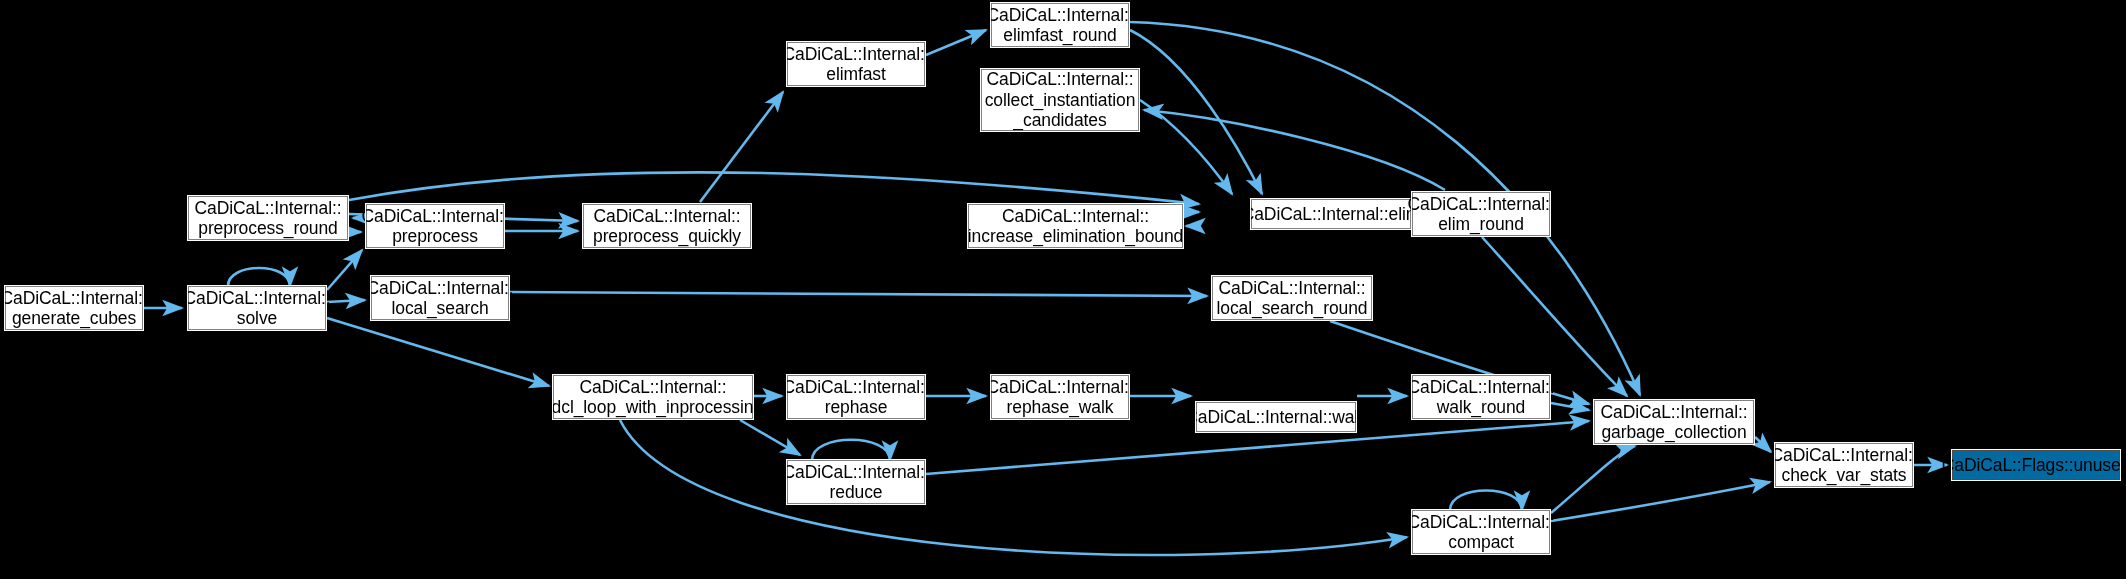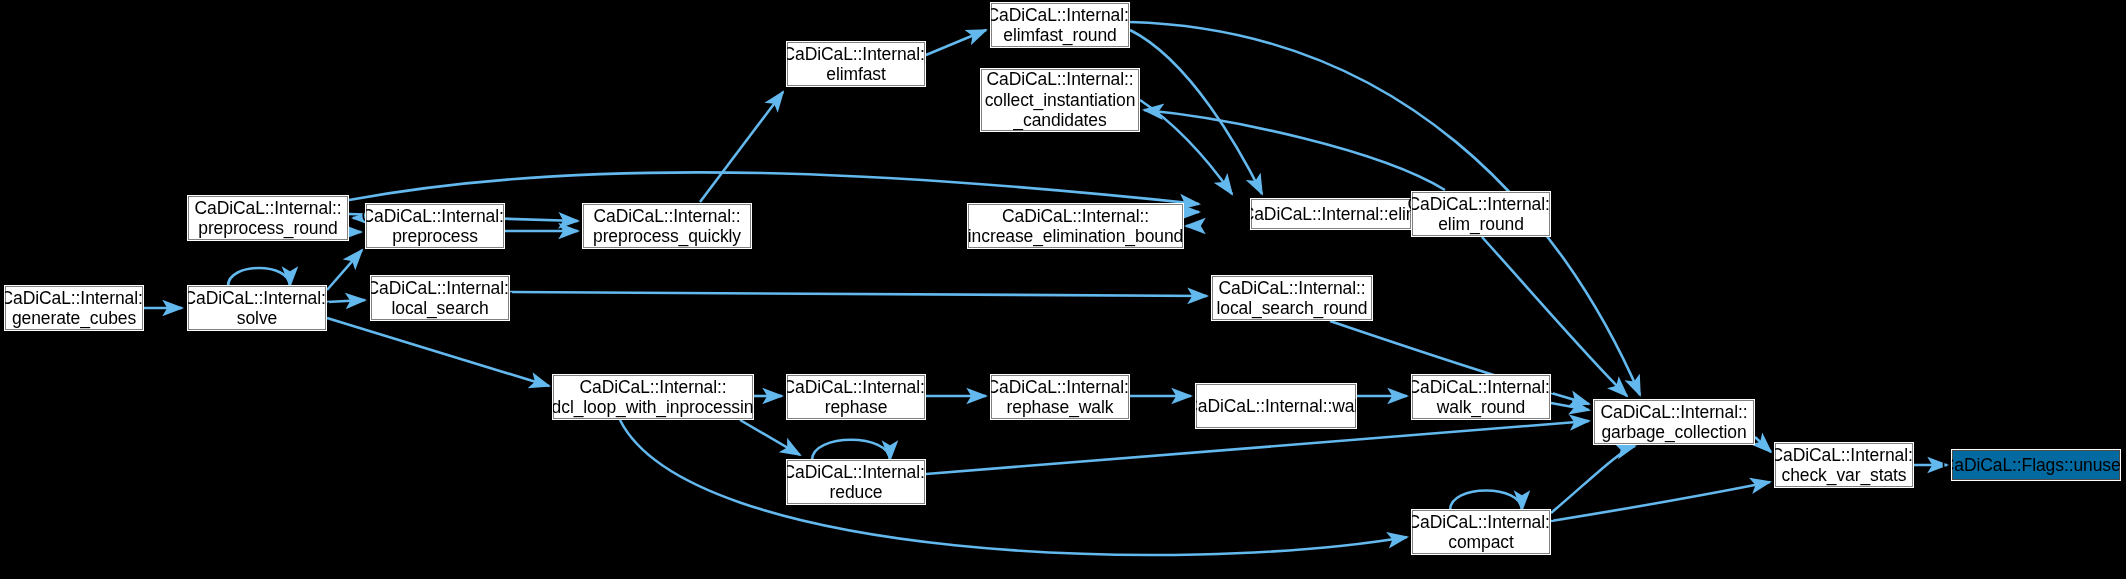--- a/index.html
+++ b/index.html
@@ -167,21 +167,21 @@
     <div class="node" style="left: 1412px; top: 192px; width: 138px; height: 44px;"><span class="node-label">CaDiCaL::Internal::
 elim_round</span></div>
     <div class="node" style="left: 1212px; top: 276px; width: 160px; height: 44px;"><span class="node-label">CaDiCaL::Internal::
 local_search_round</span></div>
     <div class="node" style="left: 553px; top: 375px; width: 200px; height: 44px;"><span class="node-label">CaDiCaL::Internal::
 cdcl_loop_with_inprocessing</span></div>
     <div class="node" style="left: 787px; top: 375px; width: 138px; height: 44px;"><span class="node-label">CaDiCaL::Internal::
 rephase</span></div>
     <div class="node" style="left: 991px; top: 375px; width: 138px; height: 44px;"><span class="node-label">CaDiCaL::Internal::
 rephase_walk</span></div>
-    <div class="node" style="left: 1196px; top: 384px; width: 160px; height: 44px;"><span class="node-label">CaDiCaL::Internal::walk</span></div>
+    <div class="node" style="left: 1196px; top: 402px; width: 160px; height: 30px;"><span class="node-label">CaDiCaL::Internal::walk</span></div>
     <div class="node" style="left: 1412px; top: 375px; width: 138px; height: 44px;"><span class="node-label">CaDiCaL::Internal::
 walk_round</span></div>
     <div class="node" style="left: 787px; top: 460px; width: 138px; height: 44px;"><span class="node-label">CaDiCaL::Internal::
 reduce</span></div>
     <div class="node" style="left: 1412px; top: 510px; width: 138px; height: 44px;"><span class="node-label">CaDiCaL::Internal::
 compact</span></div>
     <div class="node" style="left: 1594px; top: 400px; width: 160px; height: 44px;"><span class="node-label">CaDiCaL::Internal::
 garbage_collection</span></div>
     <div class="node" style="left: 1775px; top: 443px; width: 138px; height: 44px;"><span class="node-label">CaDiCaL::Internal::
 check_var_stats</span></div>

